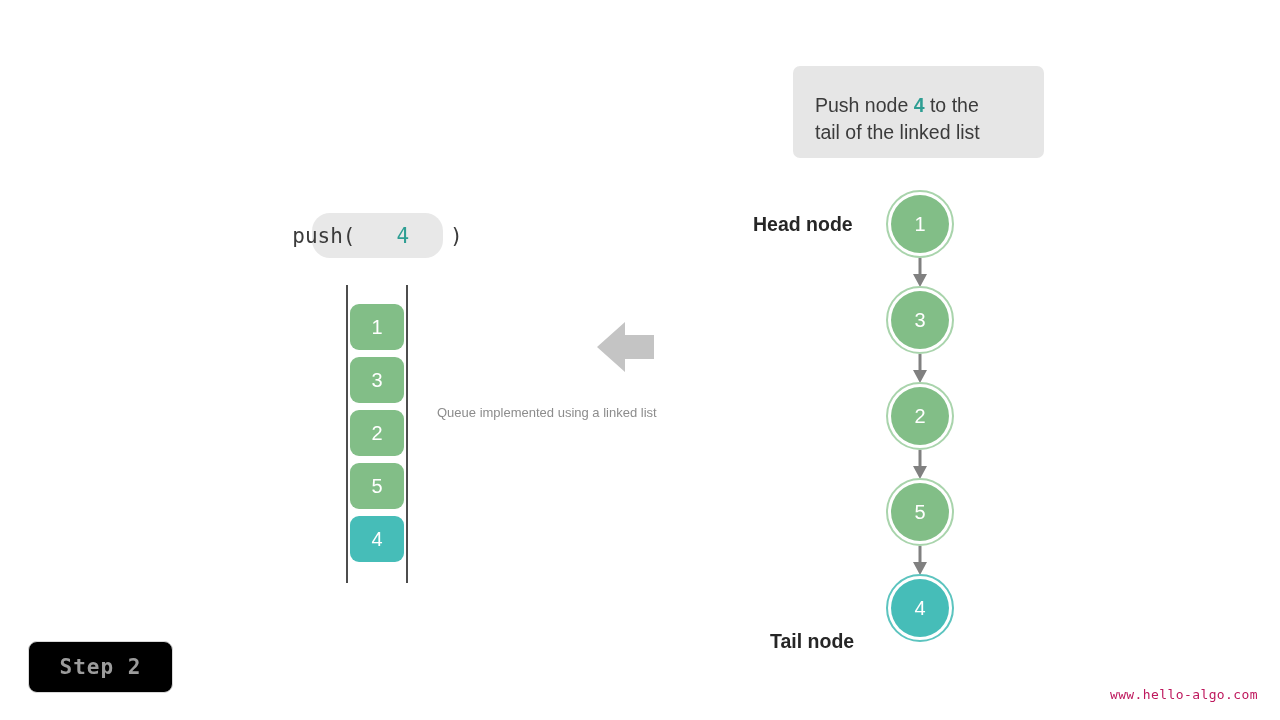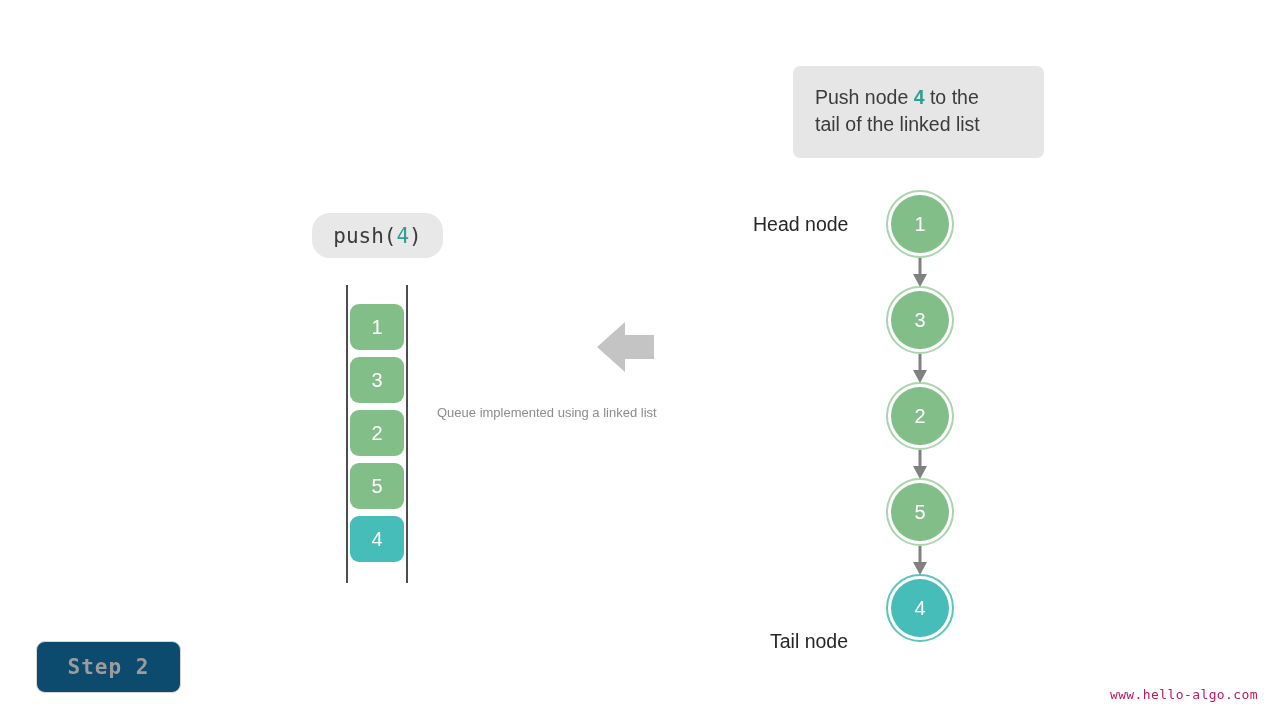--- a/index.html
+++ b/index.html
@@ -19,21 +19,21 @@
   
   #callout {
     position: absolute;
     left: 793px;
     top: 66px;
     width: 251px;
     height: 92px;
     background: #e6e6e6;
     border-radius: 7px;
     box-sizing: border-box;
-    padding: 18px 22px;
+    padding: 26px 22px;
   }
   #callout .line {
     font-size: 19.5px;
     color: #3b3b3b;
     line-height: 27px;
     white-space: nowrap;
   }
   .teal-num {
     color: #2e9e93;
     font-weight: bold;
@@ -48,20 +48,21 @@
     height: 45px;
     background: #e8e8e8;
     border-radius: 18px;
     display: flex;
     align-items: center;
     justify-content: center;
     font-family: "DejaVu Sans Mono", monospace;
     font-size: 21px;
     color: #3b3b3b;
     letter-spacing: 0px;
+    gap: 41px;
   }
   #push-label .teal-num {
     color: #2e9e93;
     font-weight: normal;
   }
 
   
   #queue-array {
     position: absolute;
     left: 346px;
@@ -161,38 +162,38 @@
     position: absolute;
     left: 0;
     width: 68px;
     height: 30px;
   }
 
   
   .node-label {
     position: absolute;
     font-size: 19.5px;
-    font-weight: normal;
+    font-weight: bold;
     color: #262626;
     white-space: nowrap;
   }
   #head-label { left: 753px; top: 213px; }
   #tail-label { left: 770px; top: 630px; }
 
   
   #step-badge {
     position: absolute;
-    left: 36px;
+    left: 28px;
     top: 641px;
     width: 145px;
     height: 52px;
     box-sizing: border-box;
     border: 1.5px solid #d8d8d8;
     border-radius: 9px;
-    background: #0c4a6e;
+    background: #000000;
     display: flex;
     align-items: center;
     justify-content: center;
     font-family: "DejaVu Sans Mono", monospace;
     font-size: 21px;
     font-weight: bold;
     color: #9c9c9c;
     letter-spacing: 1px;
   }
 

